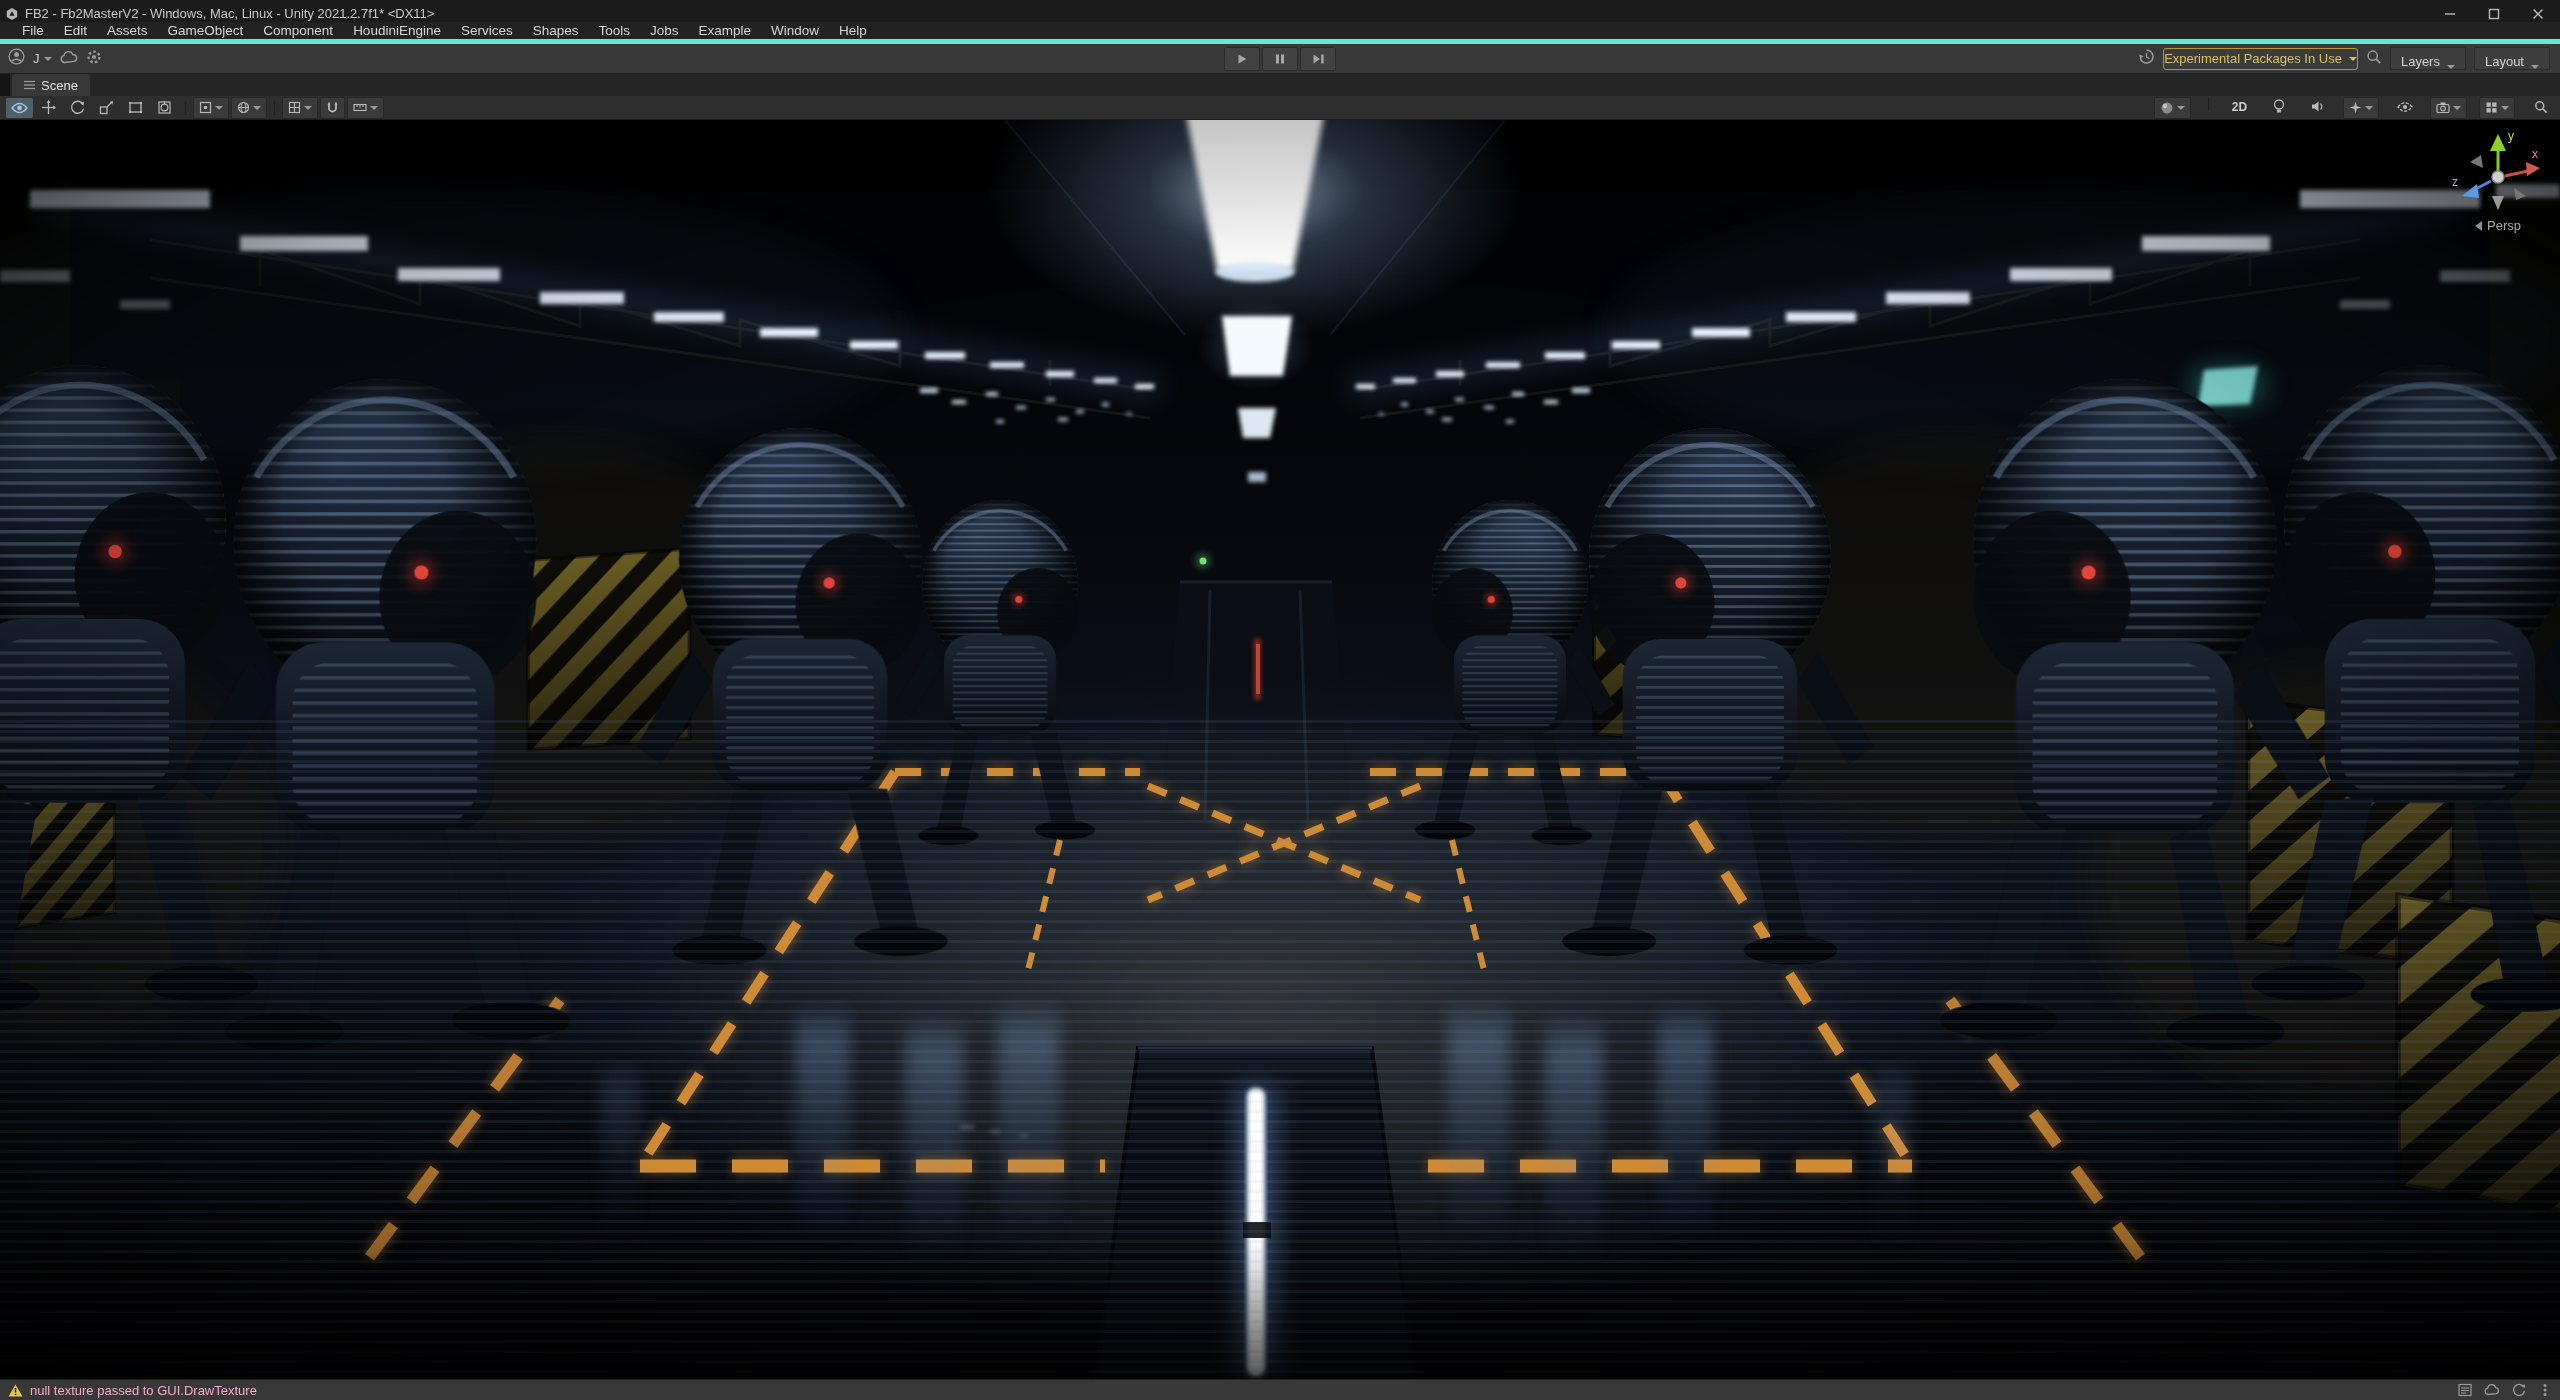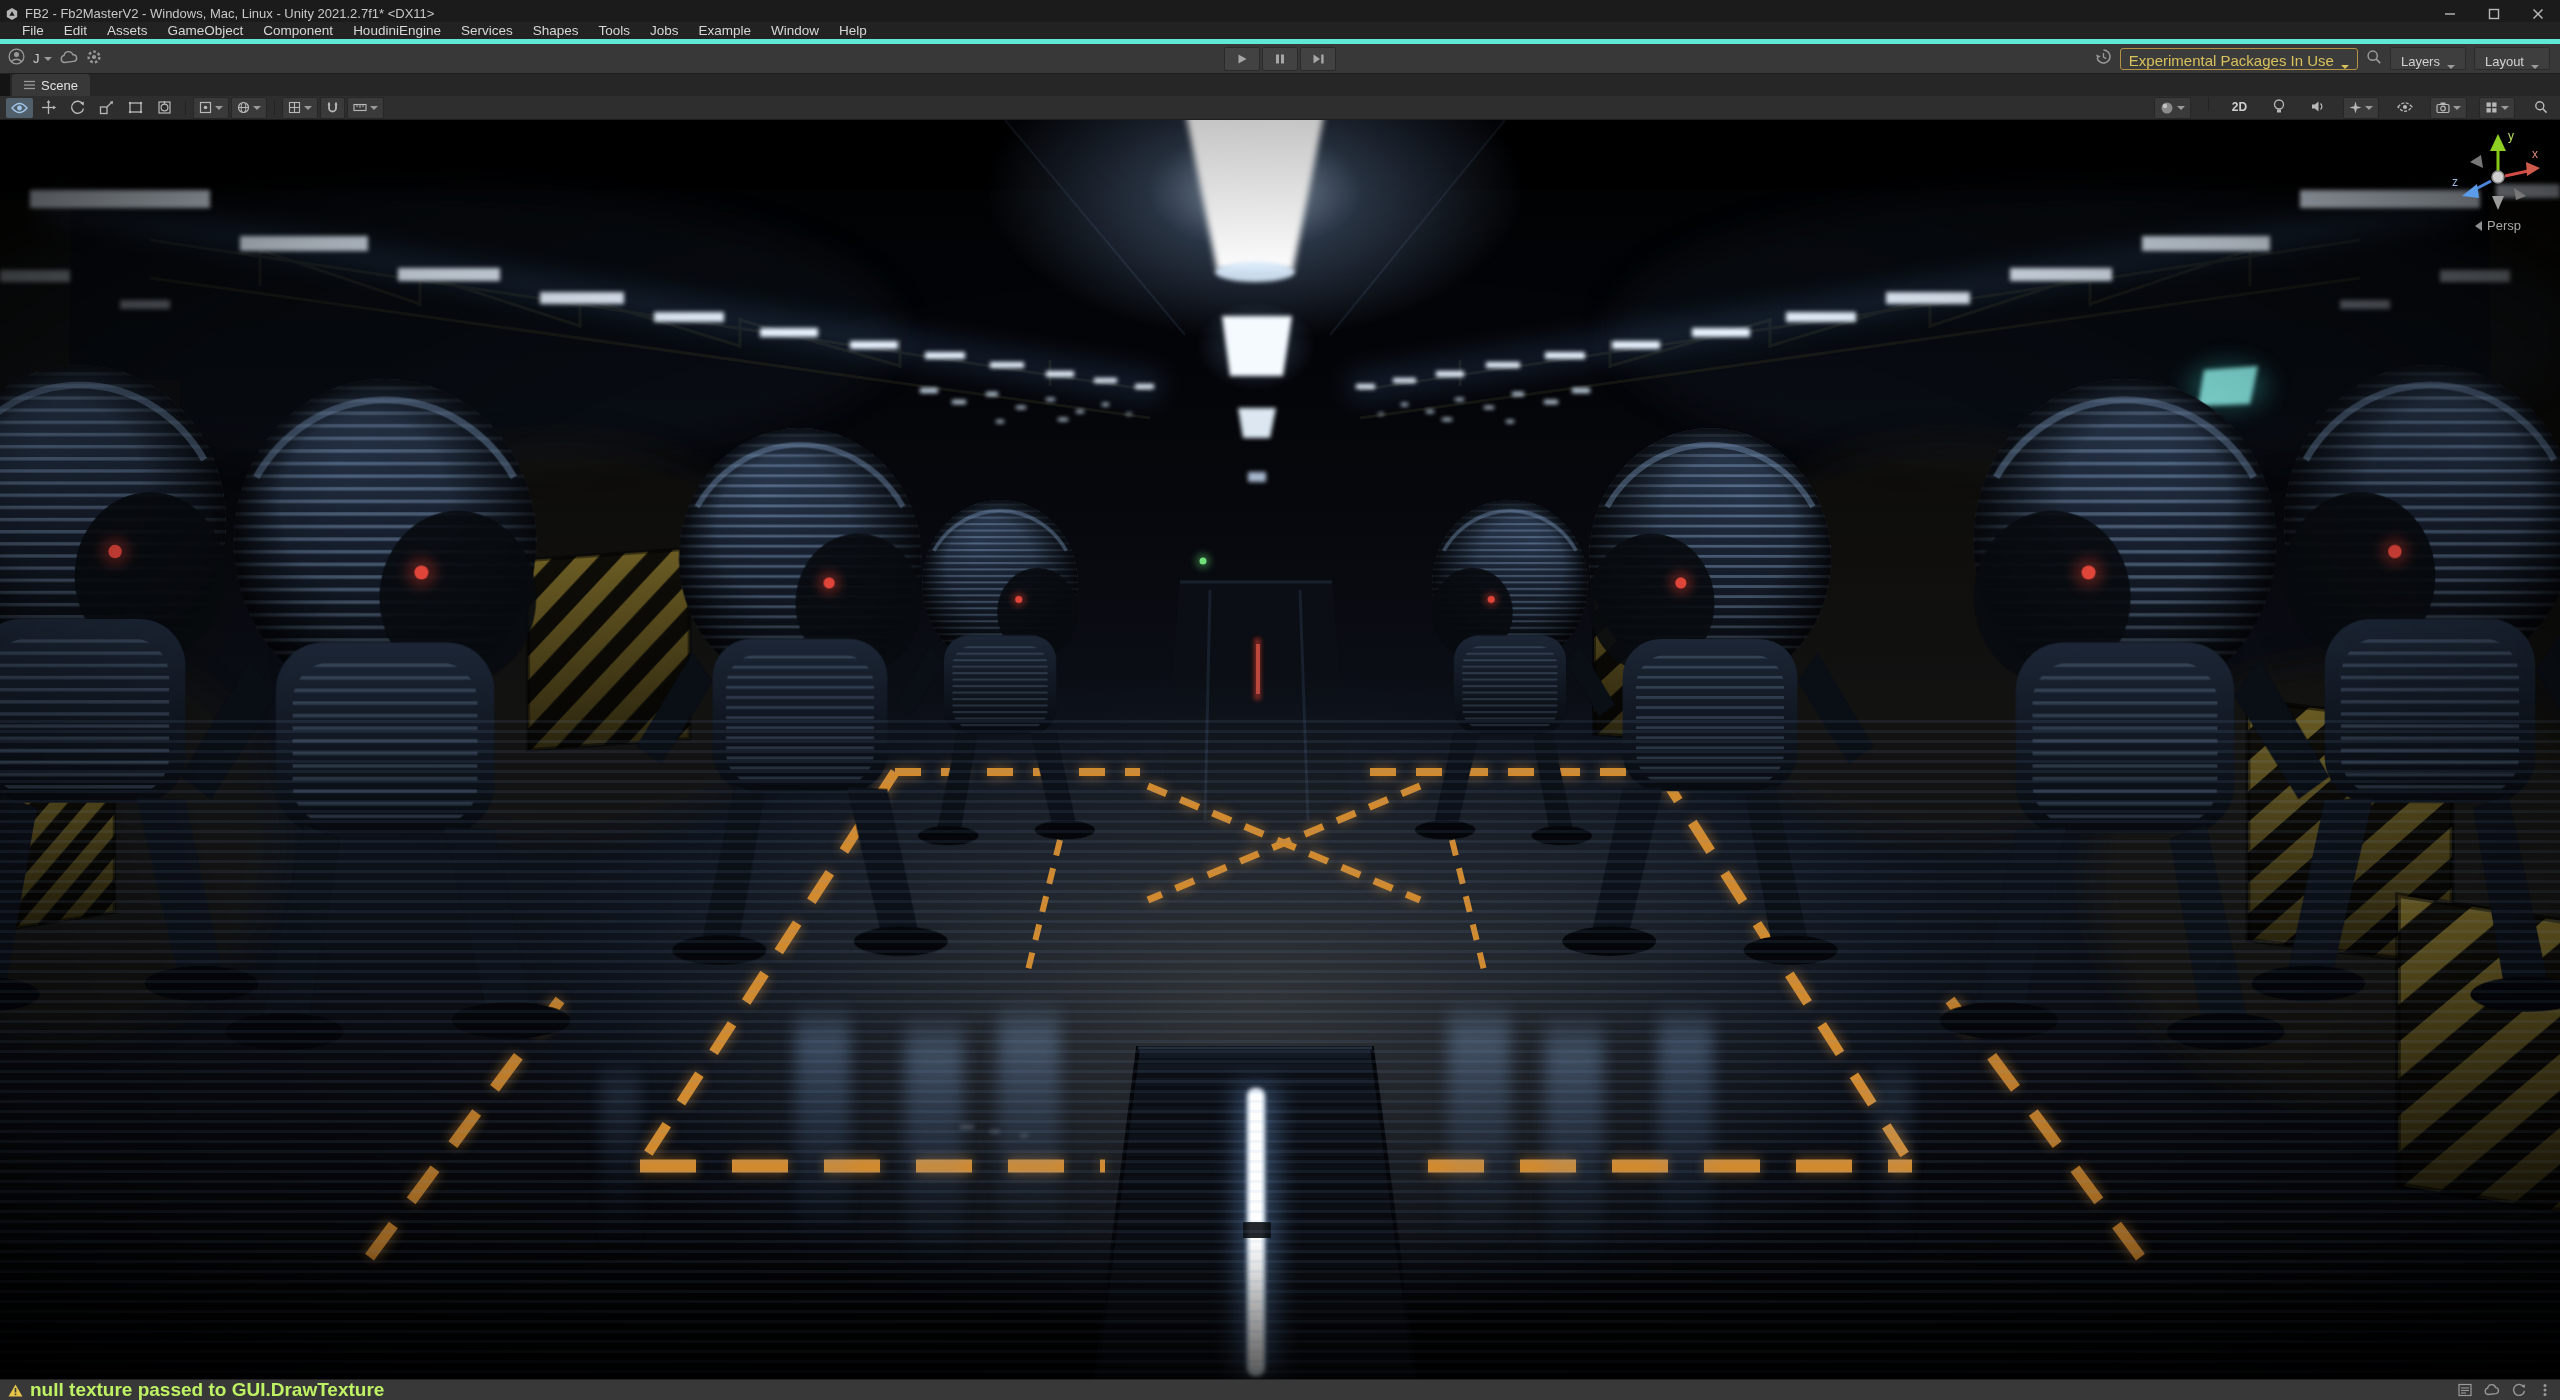--- a/index.html
+++ b/index.html
@@ -21,21 +21,21 @@
 
   
   #toolbar{top:44px;height:30px;background:#383838;border-bottom:1px solid #1f1f1f;box-sizing:border-box;}
   .tb-left{position:absolute;left:8px;top:0;height:29px;display:flex;align-items:center;gap:8px;}
   .tb-center{position:absolute;left:50%;top:3px;transform:translateX(-50%);display:flex;gap:2px;}
   .tb-right{position:absolute;right:10px;top:0;height:29px;display:flex;align-items:center;gap:8px;}
   .tb-btn{height:22px;min-width:34px;background:#424242;border:1px solid #2a2a2a;border-radius:2px;
           display:flex;align-items:center;justify-content:center;}
   .avatar{display:flex;align-items:center;gap:4px;font-size:13px;color:#cfcfcf;}
   .caret{width:0;height:0;border-left:4px solid transparent;border-right:4px solid transparent;border-top:4px solid #9a9a9a;display:inline-block;}
-  .badge{height:20px;display:flex;align-items:flex-end;gap:7px;padding:0 8px;background:#3b3b3b;border-radius:3px;font-size:15px;}
+  .badge{height:20px;display:flex;align-items:center;gap:7px;padding:0 0;background:#3b3b3b;border-radius:3px;font-size:13px;}
   .dropdown{height:21px;display:flex;align-items:flex-end;gap:7px;padding:0 10px;background:#3e3e3e;border:1px solid #2b2b2b;border-radius:2px;font-size:13px;color:#d2d2d2;}
 
   
   #tabbar{top:74px;height:22px;background:#262626;display:flex;align-items:flex-end;padding-left:2px;margin-left:10px;}
   .tab{height:22px;background:#383838;border-radius:4px 4px 0 0;display:flex;align-items:center;gap:6px;padding:0 12px;font-size:13px;color:#e2e2e2;}
 
   
   #scenebar{top:96px;height:24px;background:#2e2e2e;border-bottom:1px solid #1d1d1d;box-sizing:border-box;
             display:flex;align-items:center;padding:0 6px;gap:2px;}
   .tool{width:27px;height:20px;display:flex;align-items:center;justify-content:center;border-radius:2px;}
@@ -52,21 +52,21 @@
 
   
   #gizmo{position:absolute;top:4px;right:14px;width:96px;text-align:center;}
   #persp{display:flex;align-items:center;justify-content:center;gap:5px;margin-top:-6px;}
   .persp-arrow{width:0;height:0;border-top:5px solid transparent;border-bottom:5px solid transparent;border-right:7px solid #8d8d8d;}
   #persp span{font-size:13px;color:#a8a8a8;}
 
   
   #statusbar{top:1379px;height:21px;background:#383838;border-top:1px solid #232323;box-sizing:border-box;
              display:flex;align-items:center;padding:0 8px;gap:7px;}
-  #statusbar .msg{font-size:19px;color:#bef264;font-weight:bold;}
+  #statusbar .msg{font-size:13px;color:#f9a8d4;}
   .status-icons{margin-left:auto;display:flex;align-items:center;gap:12px;}
 </style>
 </head>
 <body>
 
 <div id="app">
 
   <div id="titlebar" class="abs">
     <span class="logo">
       <svg width="14" height="14" viewBox="0 0 14 14">

